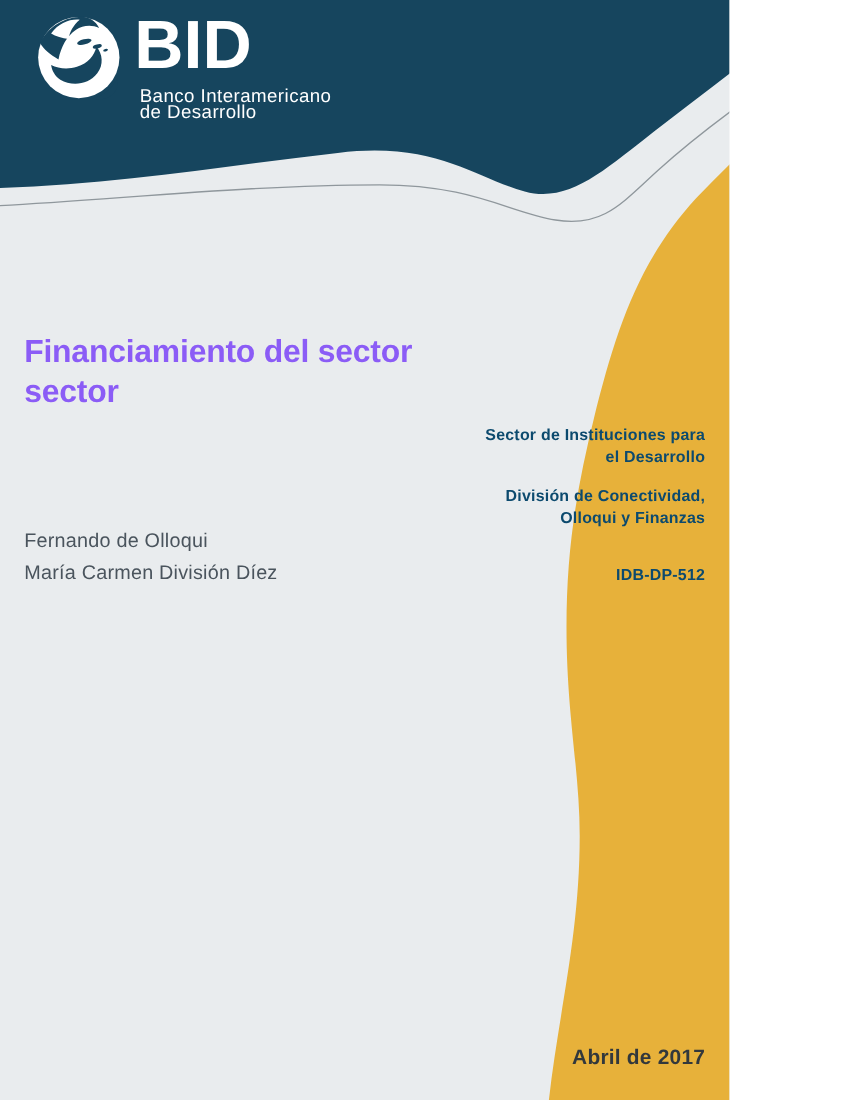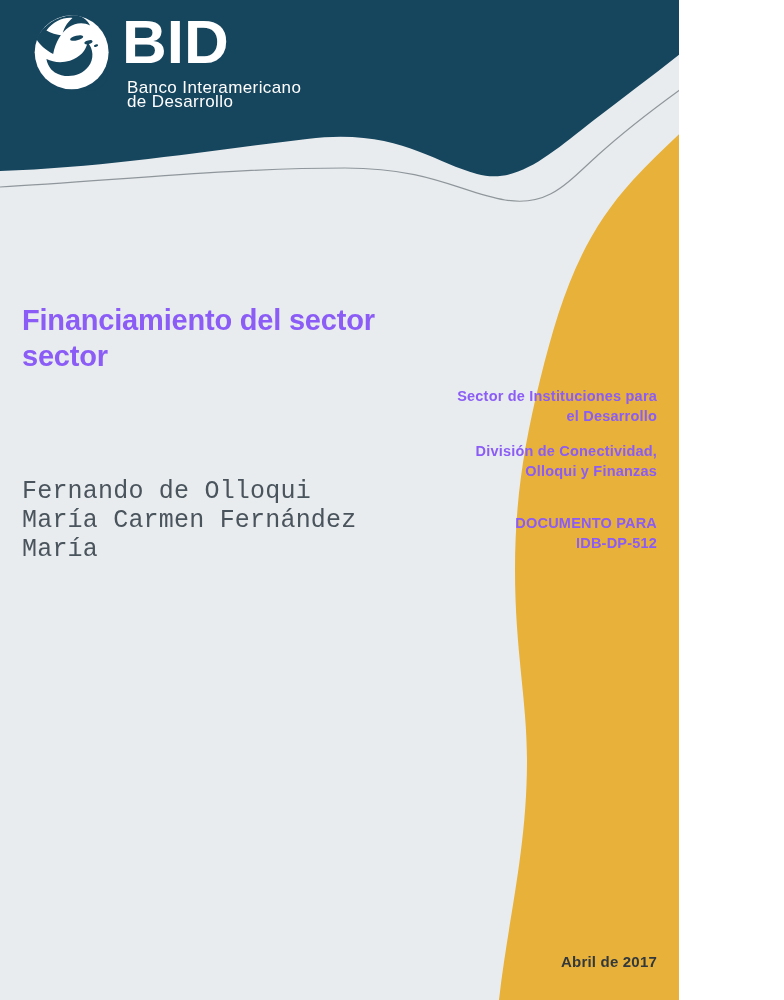--- a/index.html
+++ b/index.html
@@ -6,21 +6,20 @@
     margin: 0;
     padding: 0;
     font-family: "Liberation Sans", sans-serif;
   }
   .page {
     position: relative;
     width: 663px;
     height: 1000px;
     overflow: hidden;
     background: #e9ecee;
-    padding-left: 16px;
   }
   .bg-layer {
     position: absolute;
     left: 0;
     top: 0;
     width: 784px;
     height: 1000px;
     display: block;
   }
   
@@ -63,42 +62,41 @@
     font-weight: 700;
     letter-spacing: -0.2px;
   }
   
   .authors {
     position: absolute;
     left: 22px;
     top: 477px;
     width: 420px;
     color: #4a545d;
-    font-size: 25px;
+    font-size: 18px;
     line-height: 29px;
     font-weight: 400;
     letter-spacing: 0.2px;
-    font-family: Liberation Mono, monospace;
   }
   
   .side-block {
     position: absolute;
     right: 22px;
     width: 260px;
     text-align: right;
-    color: #8b5cf6;
+    color: #0c4a6e;
     font-size: 14.5px;
     line-height: 20px;
     font-weight: 700;
     letter-spacing: 0.2px;
   }
   .side-sector   { top: 386px; }
   .side-division { top: 441px; }
   .side-docnum   { top: 513px; }
-  .side-date     { top: 952px; font-size: 15px; color: #32383c; }
+  .side-date     { top: 952px; font-size: 19px; color: #32383c; }
 </style>
 </head>
 <body>
 
 <div class="page">
 
   <svg class="bg-layer" width="784" height="1000" viewBox="0 0 784 1000" preserveAspectRatio="none" xmlns="http://www.w3.org/2000/svg">
     <rect x="0" y="0" width="784" height="1000" fill="#e9ecee"></rect>
     <path d="M0 0 L0 171 C112 167 210 150 307 139 C396 128 432 162 477 174
              C517 185 549 155 594 120 C646 80 706 36 743 0 Z" fill="#16455e"></path>
@@ -134,33 +132,32 @@
     <div>de Desarrollo</div>
   </div>
 
   <div class="title">
     <div>Financiamiento del sector</div>
     <div>sector</div>
   </div>
 
   <div class="authors">
     <div>Fernando de Olloqui</div>
-    <div>María Carmen Fernández María</div>
+    <div>María Carmen División Díez</div>
   </div>
 
   <div class="side-block side-sector">
     <div>Sector de Instituciones para</div>
     <div>el Desarrollo</div>
   </div>
 
   <div class="side-block side-division">
     <div>División de Conectividad,</div>
     <div>Olloqui y Finanzas</div>
   </div>
 
   <div class="side-block side-docnum">
-    <div>DOCUMENTO PARA</div>
     <div>IDB-DP-512</div>
   </div>
 
   <div class="side-block side-date">Abril de 2017</div>
 
 </div>
 
 </body></html>

